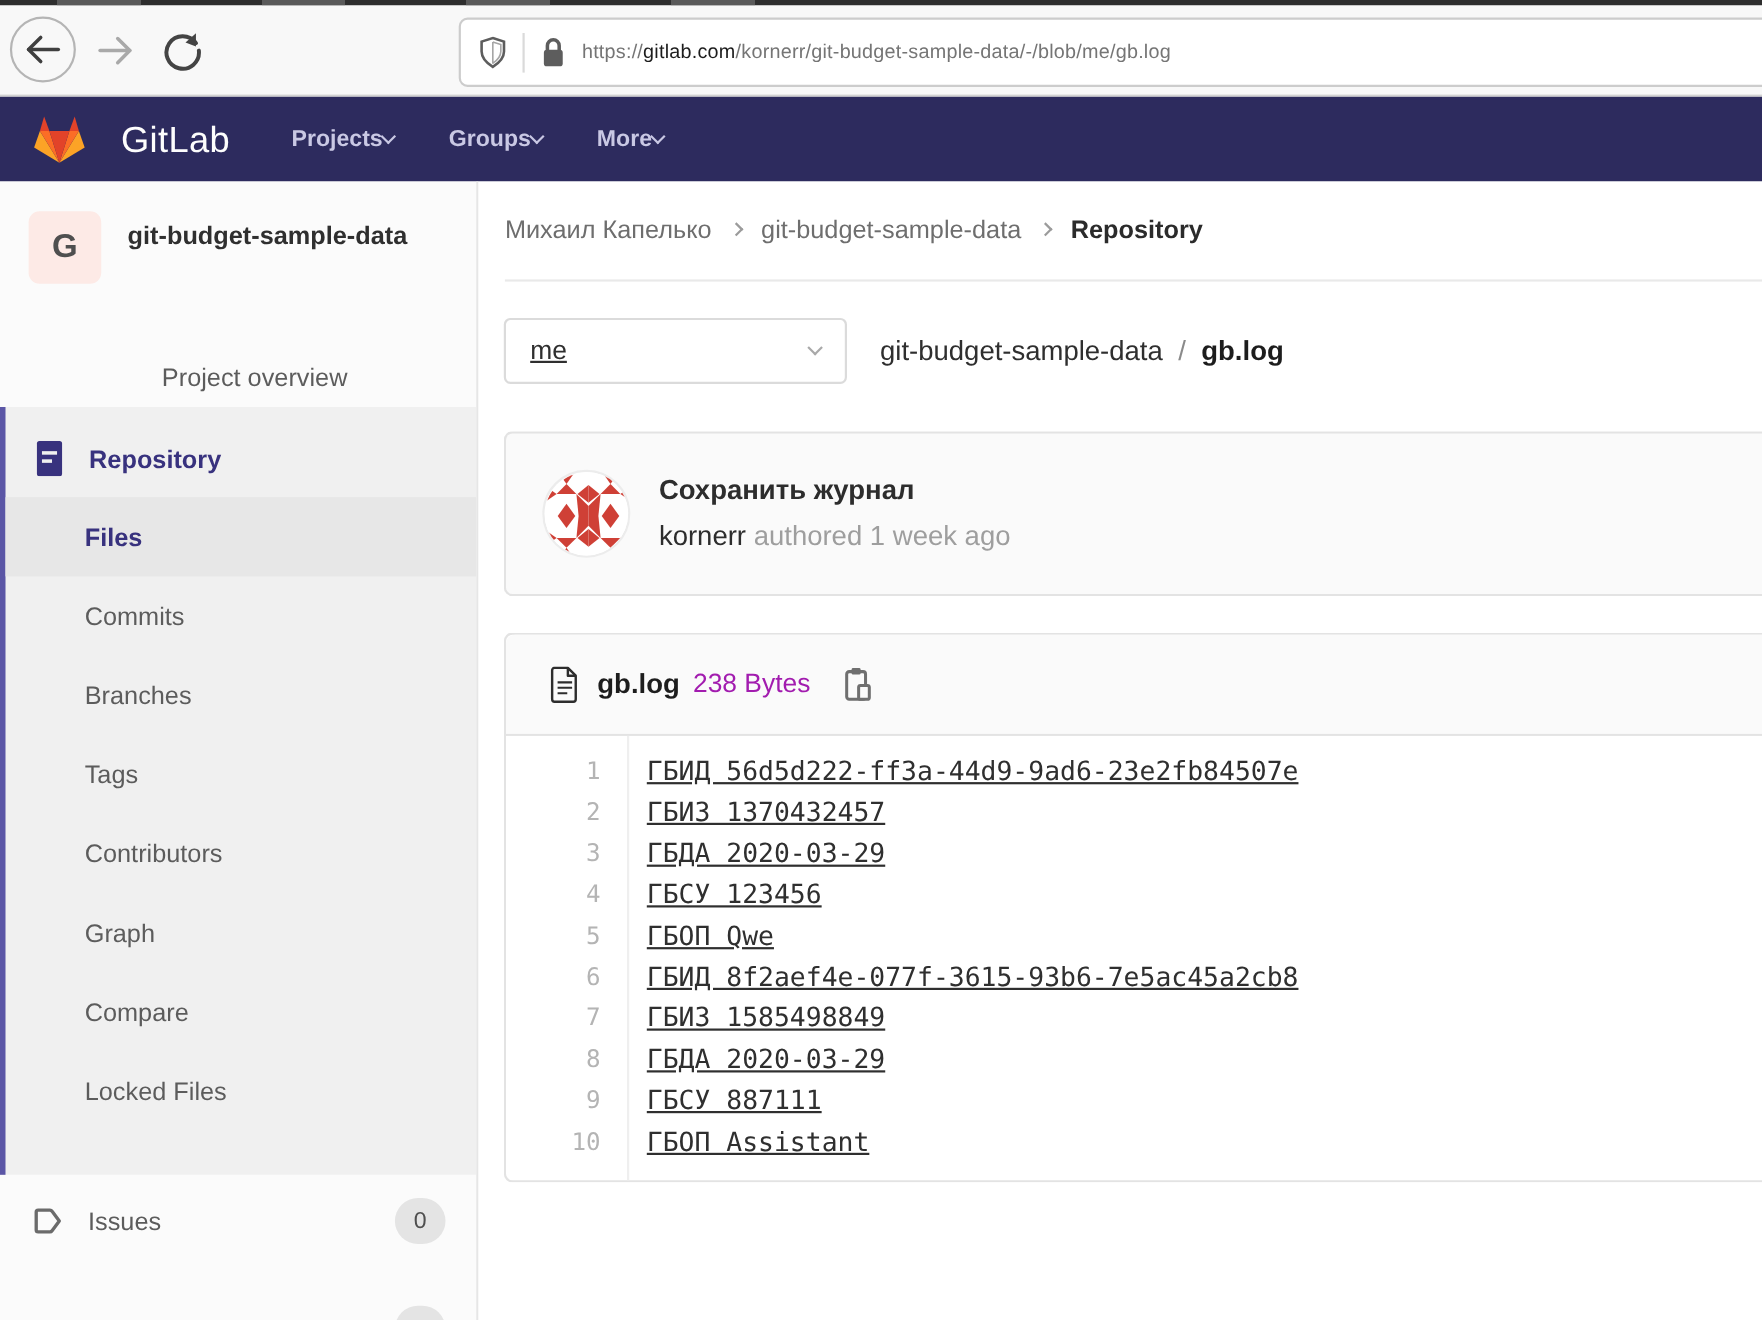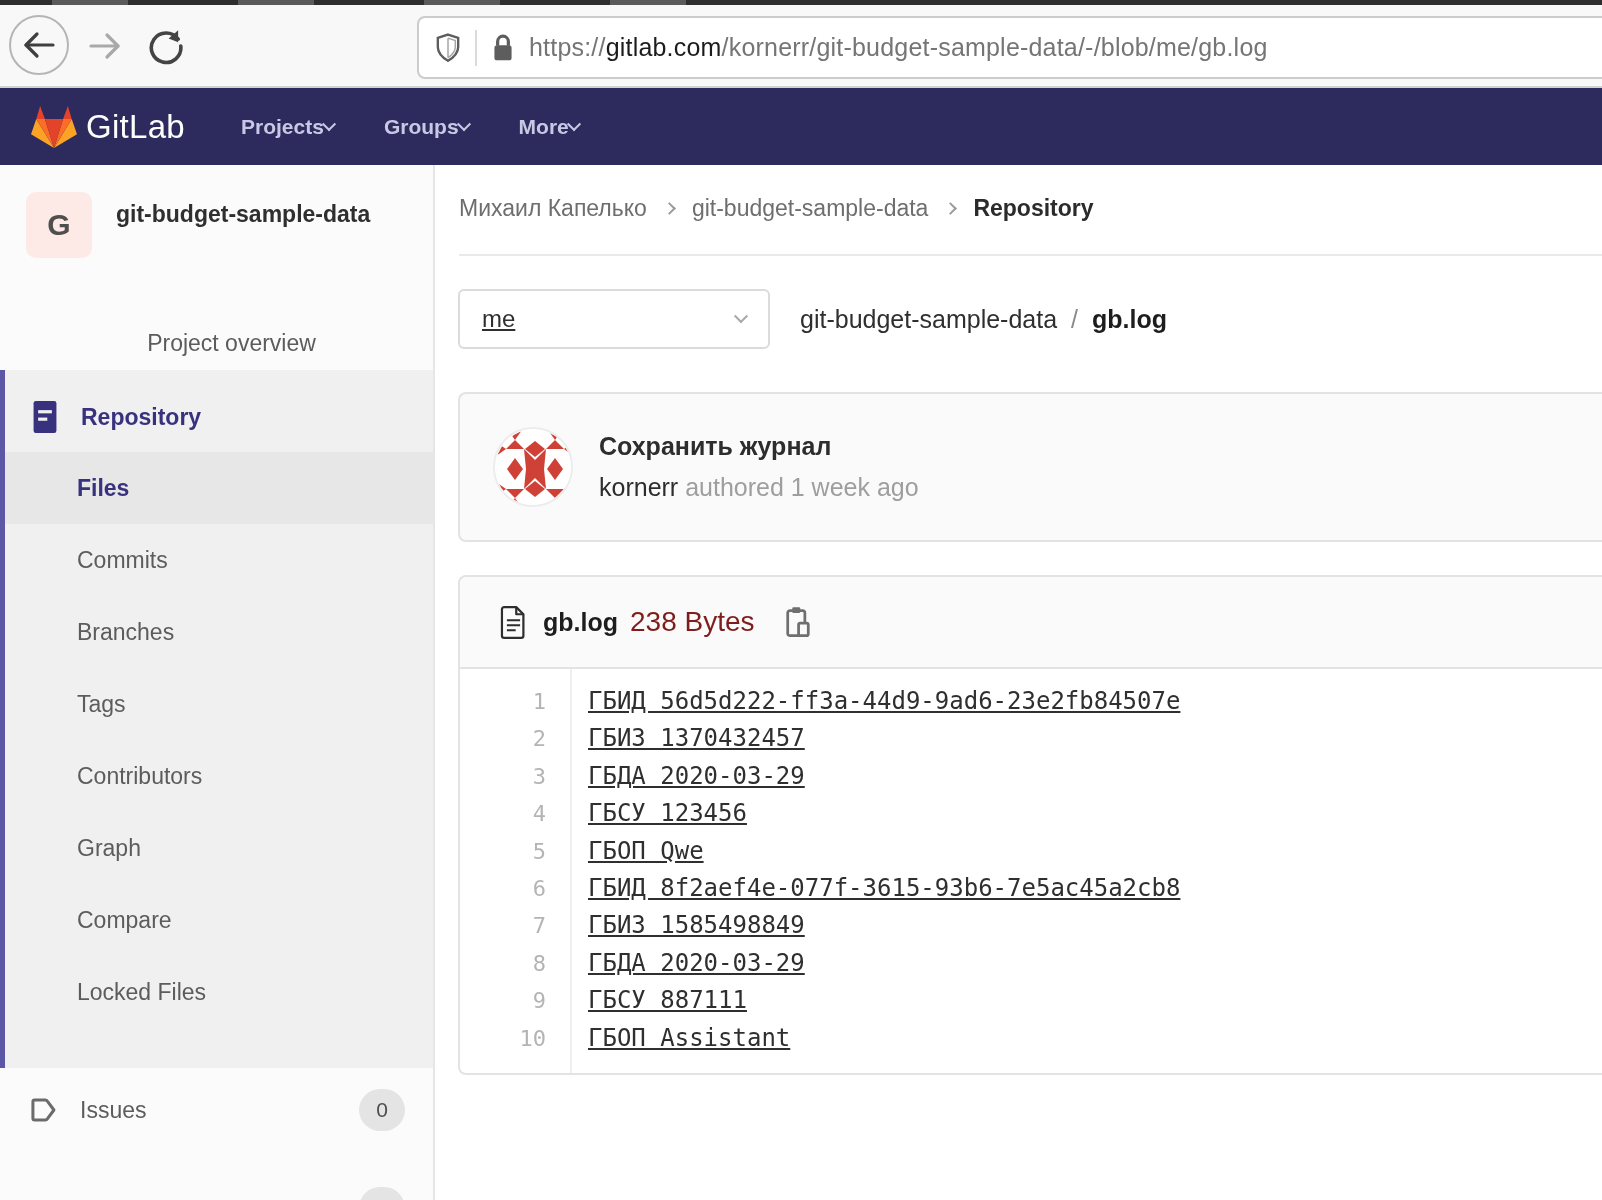--- a/index.html
+++ b/index.html
@@ -26,29 +26,29 @@
     border:2.5px solid #b5b5b5; background:transparent; display:flex; align-items:center; justify-content:center;
   }
   .fwd-btn { position:absolute; left:84px; top:26px; width:42px; height:30px; border:none; background:transparent; }
   .reload-btn { position:absolute; left:146px; top:22px; width:40px; height:38px; border:none; background:transparent; }
   .urlbar {
     position:absolute; left:417px; top:11px; right:-12px; height:63px;
     background:#fff; border:2px solid #cccccc; border-radius:8px;
     display:flex; align-items:center; padding-left:16px;
   }
   .url-sep { width:2px; height:36px; background:#dadada; margin:0 14px 0 14px; }
-  .url-text { font-size:25px; color:#757575; letter-spacing:0.2px; white-space:nowrap; }
+  .url-text { font-size:18px; color:#757575; letter-spacing:0.2px; white-space:nowrap; }
   .url-text .domain { color:#1c1c1c; }
 
   
   .navbar {
     position:absolute; top:88px; left:0; right:0; height:77px;
     background:#2d2b5e; display:flex; align-items:center;
   }
-  .brand { display:flex; align-items:center; gap:8px; margin-left:30px; }
+  .brand { display:flex; align-items:center; gap:32px; margin-left:30px; }
   .brand-text { color:#fdfdfd; font-size:33px; font-weight:500; letter-spacing:0.3px; }
   .nav-items { display:flex; margin-left:56px; gap:50px; }
   .nav-item { display:flex; align-items:center; gap:0; color:#c9c8e4; font-size:21px; font-weight:700; }
   .chev { display:inline-block; width:10px; height:10px; border-right:2.5px solid currentColor;
           border-bottom:2.5px solid currentColor; transform:rotate(45deg) translate(-2px,-2px); }
 
   
   .sidebar {
     position:absolute; top:165px; left:0; bottom:0; width:435px;
     background:#fbfbfb; border-right:2px solid #e6e6e6; overflow:hidden;
@@ -107,21 +107,21 @@
 
   .file-box {
     margin:33px -12px 0 23px; background:#fff;
     border:2px solid #e3e3e3; border-radius:8px 0 0 8px; border-right:none;
   }
   .file-header {
     height:92px; background:#fafafa; border-bottom:2px solid #e3e3e3; border-radius:8px 0 0 0;
     display:flex; align-items:center; padding-left:40px;
   }
   .file-name { font-size:25px; font-weight:700; color:#1d1d1d; margin-left:16px; }
-  .file-size { font-size:28px; color:#7f1d1d; margin-left:12px; }
+  .file-size { font-size:24px; color:#a21caf; margin-left:12px; }
   .copy-btn { margin-left:30px; background:none; border:none; display:flex; align-items:center; }
 
   .code { position:relative; padding:14px 0 16px; font-family:"DejaVu Sans Mono", monospace; }
   .code::before { content:""; position:absolute; left:110px; top:0; bottom:0; width:2px; background:#efefef; }
   .code-row { display:flex; line-height:37.4px; }
   .ln { width:110px; flex:0 0 110px; text-align:right; padding-right:24px; color:#b4b4b4; font-size:22px; }
   .lc { padding-left:18px; color:#2f2f2f; font-size:24px; white-space:pre;text-decoration:underline; }
 </style>
 </head>
 <body>

